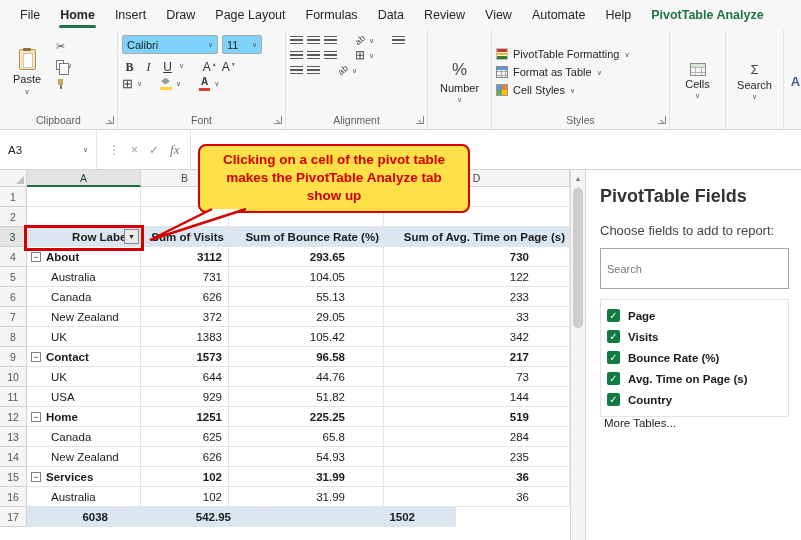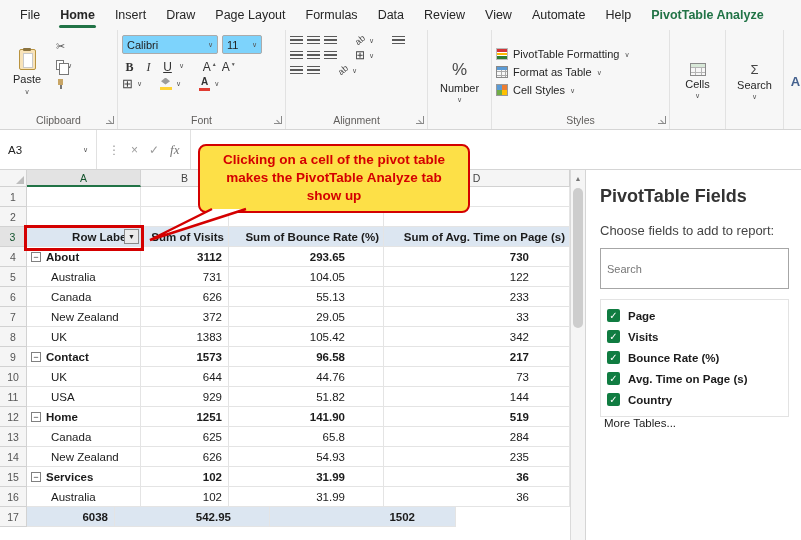--- a/index.html
+++ b/index.html
@@ -450,21 +450,21 @@
         <div class="cell cC wC num">51.82</div>
         <div class="cell cD wD num">144</div>
       </div>
       <div class="srow grp">
         <div class="cell rowhead">12</div>
         <div class="cell cA wA plabel">
           <div class="minus-box">−</div>
           <div>Home</div>
         </div>
         <div class="cell cB wB num">1251</div>
-        <div class="cell cC wC num">141.90</div>
+        <div class="cell cC wC num">225.25</div>
         <div class="cell cD wD num">519</div>
       </div>
       <div class="srow">
         <div class="cell rowhead">13</div>
         <div class="cell cA wA child">
           <div>Canada</div>
         </div>
         <div class="cell cB wB num">625</div>
         <div class="cell cC wC num">65.8</div>
         <div class="cell cD wD num">284</div>

